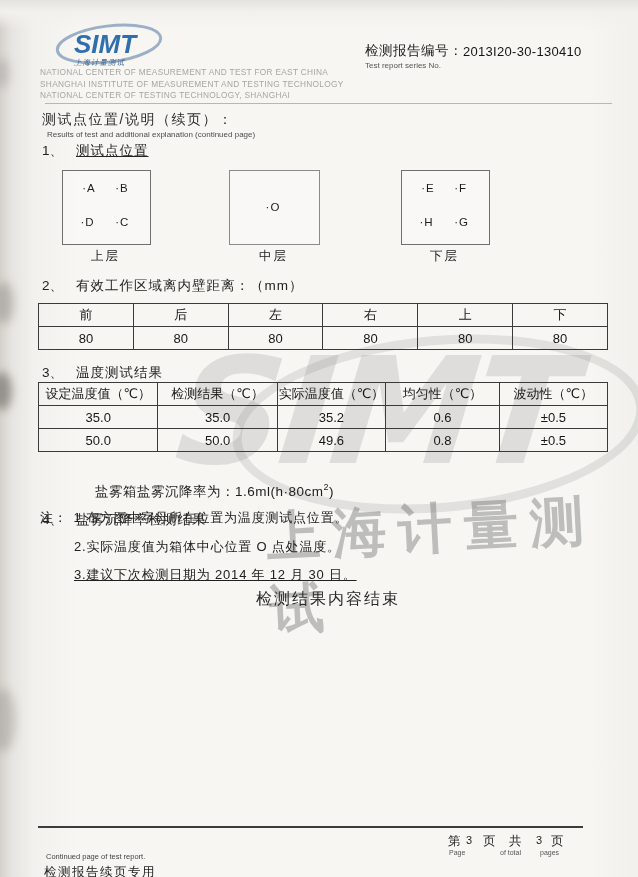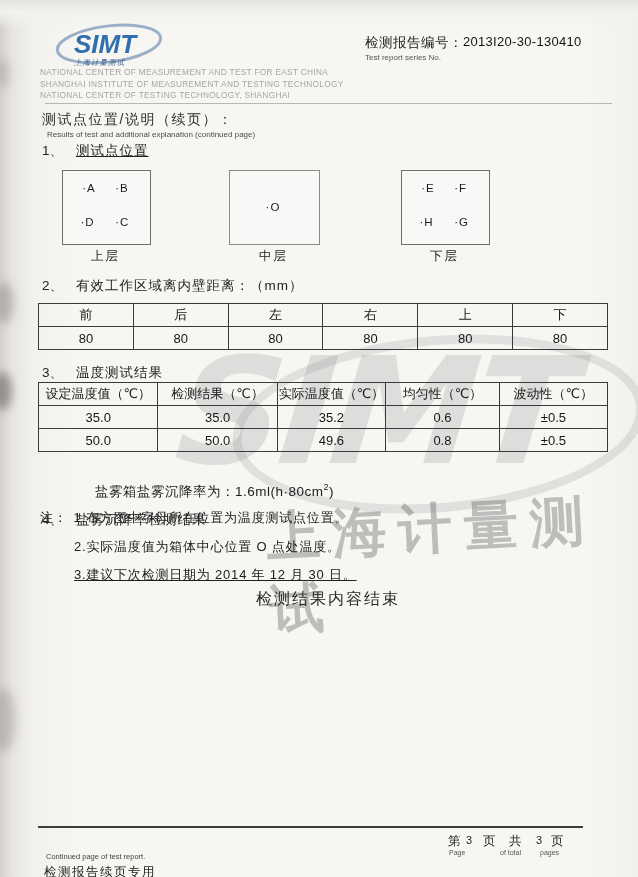--- a/index.html
+++ b/index.html
@@ -31,21 +31,21 @@
   .content{position:relative;z-index:1;}
 
   
   .logo{position:absolute;left:52px;top:22px;width:118px;}
   .logo svg{display:block;}
   .logo-tag{position:absolute;left:22px;top:36px;font-size:7.5px;font-style:italic;
             color:#3a5f8c;letter-spacing:1px;white-space:nowrap;}
   .inst{position:absolute;left:40px;top:67px;font-size:8.3px;line-height:11.5px;
         color:#a7a5a2;letter-spacing:.3px;}
   .repno{position:absolute;left:365px;top:34px;}
-  .repno-line{display:flex;align-items:flex-start;}
+  .repno-line{display:flex;align-items:center;margin-top:8px;}
   .repno-label{font-size:13.5px;color:#1f1f1f;letter-spacing:.5px;}
   .repno-value{font-size:13px;color:#141414;letter-spacing:.3px;}
   .repno-sub{font-size:8px;color:#555;margin-top:1px;}
   .hr-top{position:absolute;left:45px;top:103px;width:567px;height:1px;background:#b9b7b3;}
 
   
   .title-zh{position:absolute;left:42px;top:111px;font-size:14px;color:#2e2e2e;letter-spacing:1.5px;}
   .title-en{position:absolute;left:47px;top:130px;font-size:8px;color:#4c4c4c;}
   .sec{position:absolute;font-size:13.5px;color:#222;letter-spacing:1px;}
   .sec .num{display:inline-block;width:34px;letter-spacing:0;}

